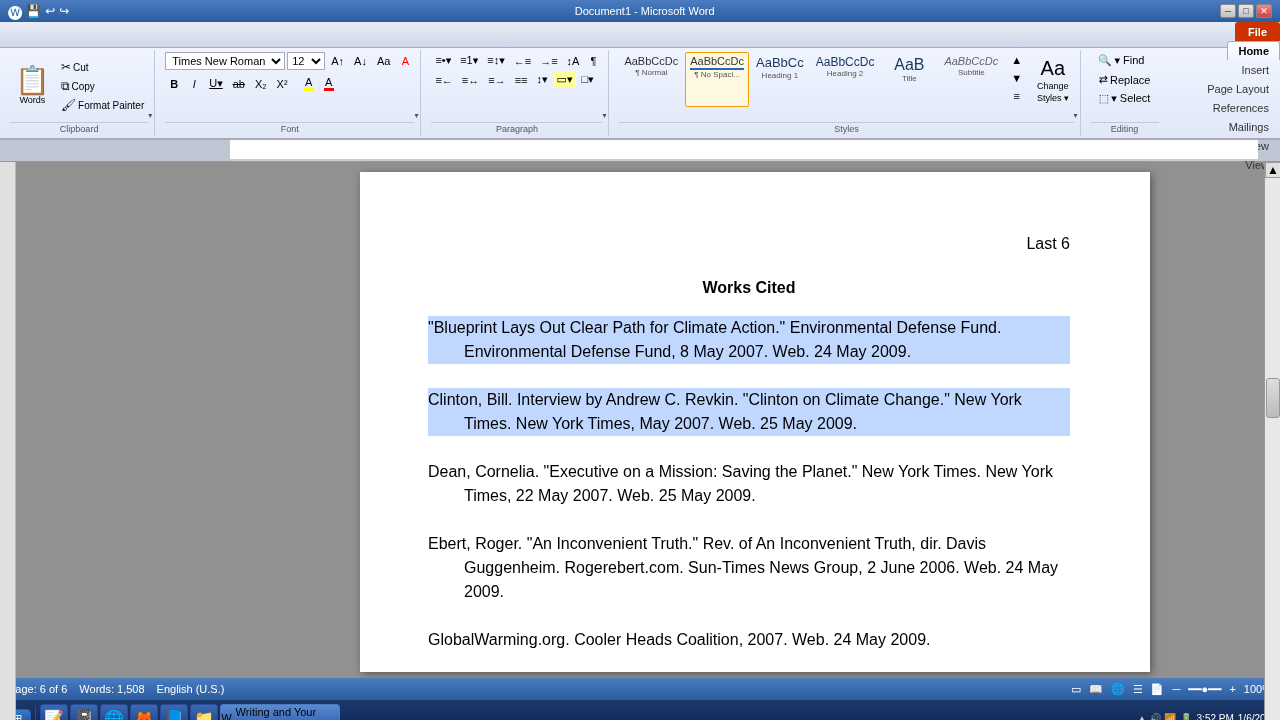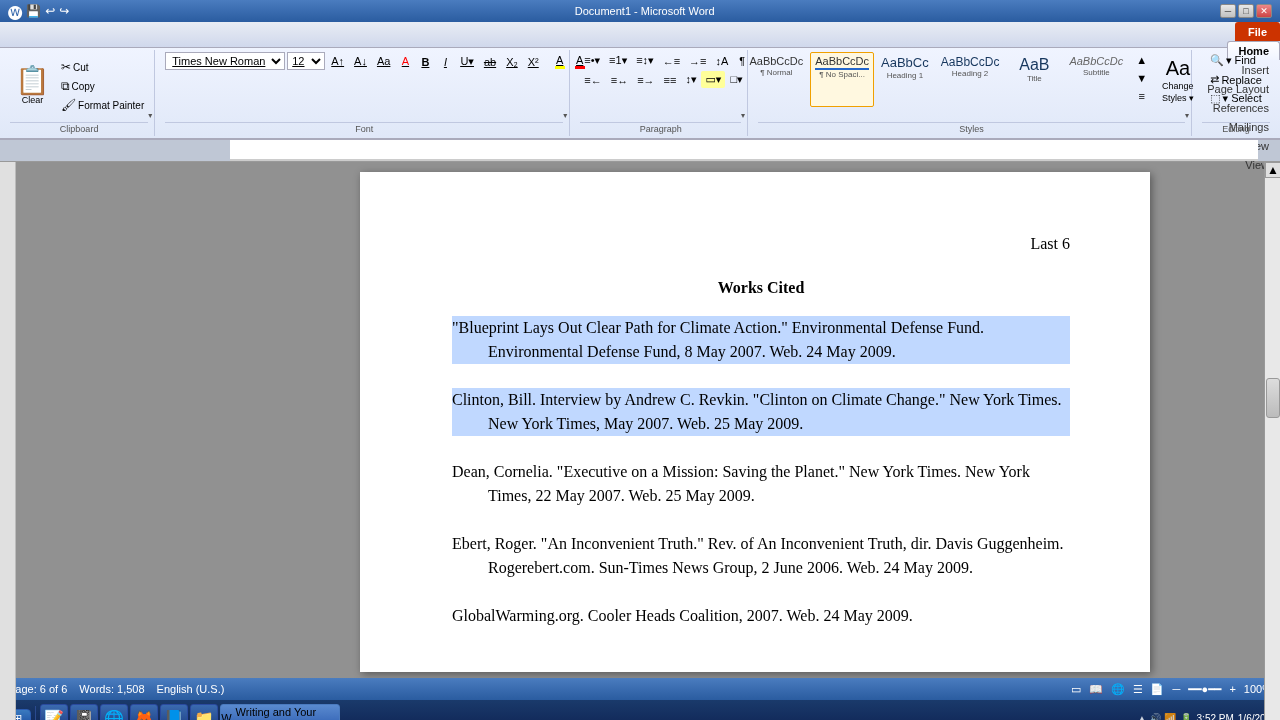--- a/index.html
+++ b/index.html
@@ -192,23 +192,23 @@
       display: flex;
       justify-content: center;
       padding: 10px 0;
       overflow-y: auto;
     }
     .page {
       background: white;
       width: 790px;
       min-height: 500px;
       box-shadow: 2px 2px 8px rgba(0,0,0,0.4);
-      padding: 60px 80px 40px 92px;
+      padding: 60px 80px 40px 68px;
       position: relative;
-      font-family: Liberation Serif, serif;
+      font-family: Liberation Sans, sans-serif;
       font-size: 12pt;
       line-height: 1.5;
     }
     .page-header {
       text-align: right;
       margin-bottom: 20px;
       font-size: 12pt;
     }
     .page-title {
       text-align: center;
@@ -341,21 +341,21 @@
   <div class="tab">Review</div>
   <div class="tab">View</div>
 </div>
 
 <div class="ribbon">
 
   <div class="ribbon-group clipboard-group">
     <div class="ribbon-group-content">
       <div class="paste-btn">
         <div class="paste-icon">📋</div>
-        <div class="paste-label">Clear</div>
+        <div class="paste-label">Words</div>
       </div>
       <div class="small-btns">
         <div class="small-btn">
           <span class="small-btn-icon">✂</span>
           <span>Cut</span>
         </div>
         <div class="small-btn">
           <span class="small-btn-icon">⧉</span>
           <span>Copy</span>
         </div>
@@ -363,21 +363,21 @@
           <span class="small-btn-icon">🖌</span>
           <span>Format Painter</span>
         </div>
       </div>
     </div>
     <div class="ribbon-group-label">Clipboard</div>
     <span class="ribbon-group-expand">▾</span>
   </div>
 
   <div class="ribbon-group" style="min-width:200px;">
-    <div class="ribbon-group-content" style="flex-direction:row; width:100%;text-decoration:underline;">
+    <div class="ribbon-group-content" style="flex-direction:column; width:100%;">
       <div class="font-row">
         <select class="font-select">
           <option>Times New Roman</option>
         </select>
         <select class="size-select">
           <option>12</option>
         </select>
         <button class="ribbon-btn" title="Grow Font">A↑</button>
         <button class="ribbon-btn" title="Shrink Font">A↓</button>
         <button class="ribbon-btn">Aa</button>

